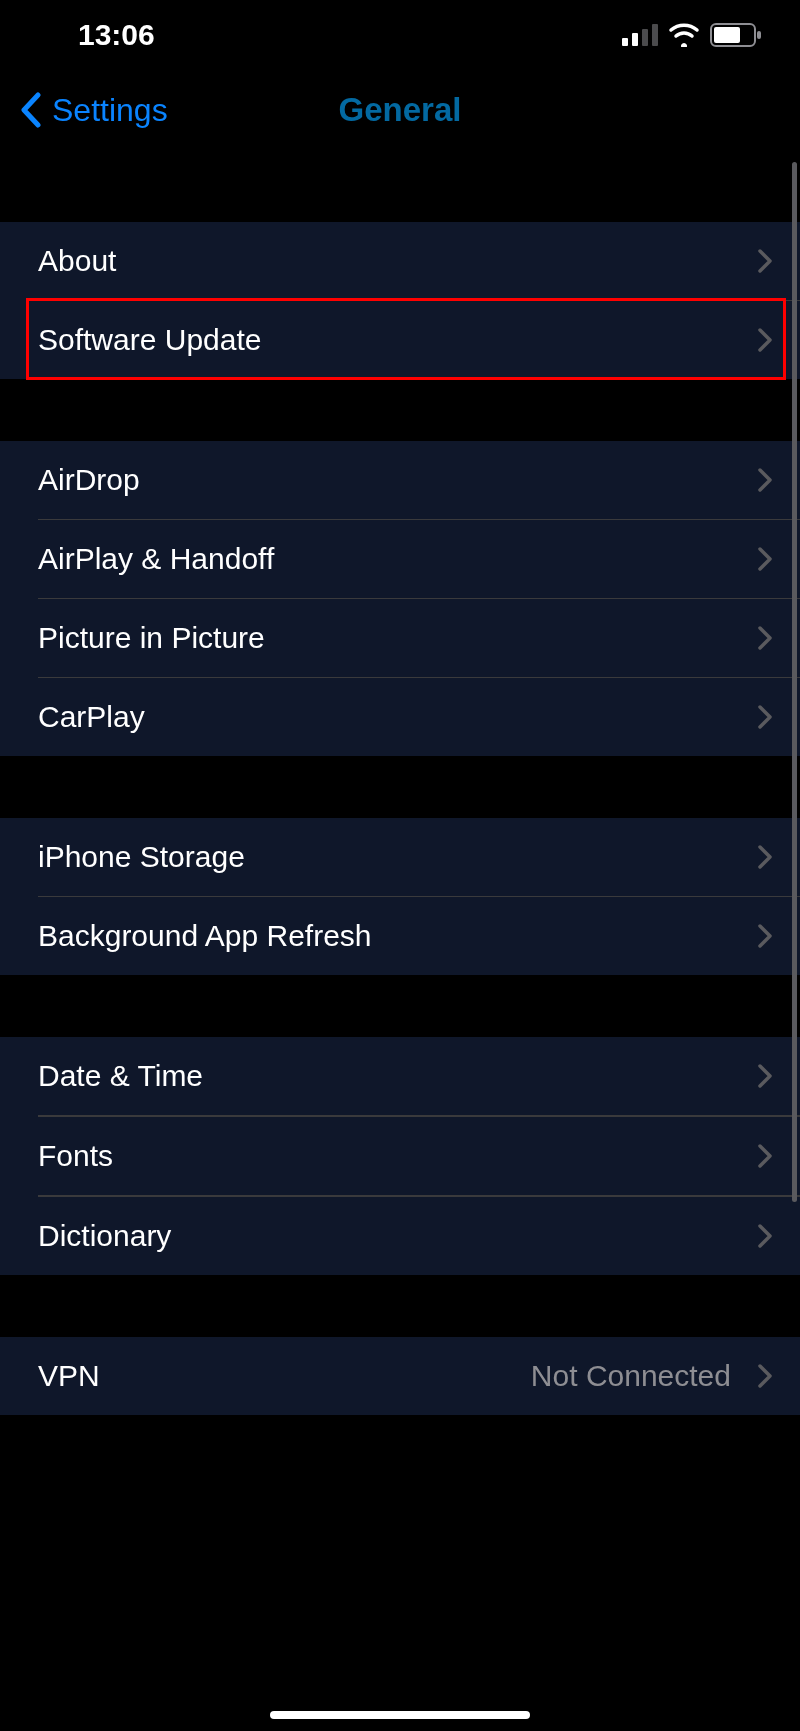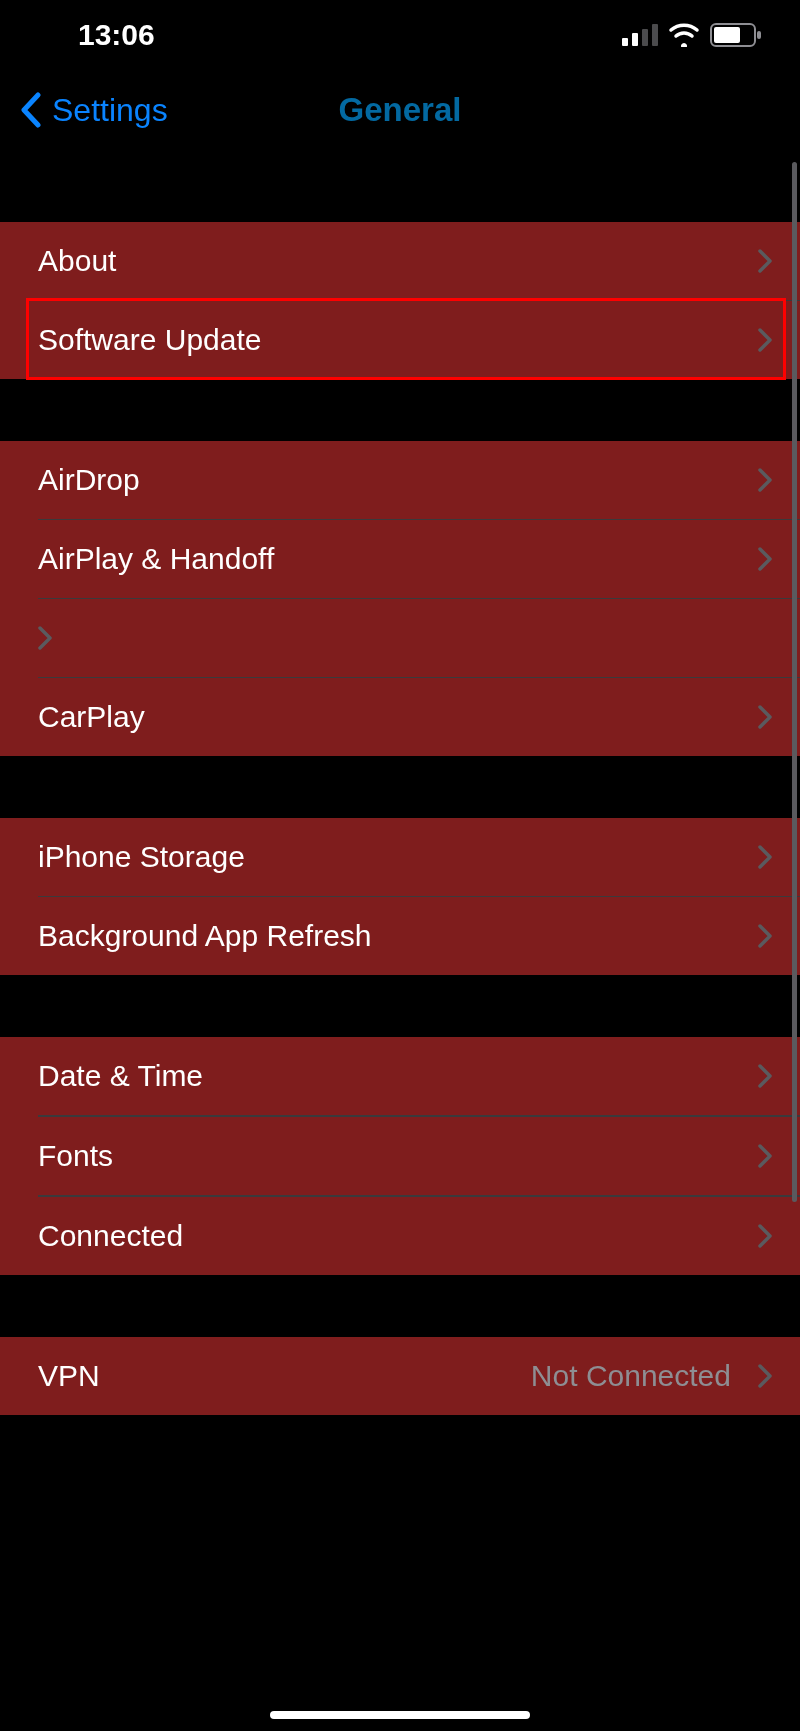--- a/index.html
+++ b/index.html
@@ -67,21 +67,21 @@
     }
     .group-spacer {
       height: 62px;
       background-color: #000000;
     }
     .group-spacer-first {
       height: 62px;
       background-color: #000000;
     }
     .group {
-      background-color: #7f1d1d;
+      background-color: #0f172a;
     }
     .row {
       display: flex;
       align-items: center;
       justify-content: space-between;
       height: 78px;
       padding: 0 28px 0 38px;
       cursor: pointer;
       position: relative;
     }
@@ -194,20 +194,21 @@
       </div>
       <div class="row-separator"></div>
       <div class="row">
         <span class="row-label">AirPlay &amp; Handoff</span>
         <svg class="row-chevron" viewBox="0 0 14 24">
           <path d="M2 2 L12 12 L2 22" stroke="#5a5a5e" stroke-width="3.5" fill="none" stroke-linecap="round" stroke-linejoin="round"></path>
         </svg>
       </div>
       <div class="row-separator"></div>
       <div class="row">
+        <span class="row-label">Picture in Picture</span>
         <svg class="row-chevron" viewBox="0 0 14 24">
           <path d="M2 2 L12 12 L2 22" stroke="#5a5a5e" stroke-width="3.5" fill="none" stroke-linecap="round" stroke-linejoin="round"></path>
         </svg>
       </div>
       <div class="row-separator"></div>
       <div class="row">
         <span class="row-label">CarPlay</span>
         <svg class="row-chevron" viewBox="0 0 14 24">
           <path d="M2 2 L12 12 L2 22" stroke="#5a5a5e" stroke-width="3.5" fill="none" stroke-linecap="round" stroke-linejoin="round"></path>
         </svg>
@@ -241,21 +242,21 @@
       <div class="row-separator"></div>
       <div class="row">
         <span class="row-label">Fonts</span>
         <svg class="row-chevron" viewBox="0 0 14 24">
           <path d="M2 2 L12 12 L2 22" stroke="#5a5a5e" stroke-width="3.5" fill="none" stroke-linecap="round" stroke-linejoin="round"></path>
         </svg>
       </div>
       <div class="row-separator"></div>
       <div class="row-separator"></div>
       <div class="row">
-        <span class="row-label">Connected</span>
+        <span class="row-label">Dictionary</span>
         <svg class="row-chevron" viewBox="0 0 14 24">
           <path d="M2 2 L12 12 L2 22" stroke="#5a5a5e" stroke-width="3.5" fill="none" stroke-linecap="round" stroke-linejoin="round"></path>
         </svg>
       </div>
     </div>
     <div class="group-spacer"></div>
     <div class="group">
       <div class="row">
         <span class="row-label">VPN</span>
         <span class="row-value">Not Connected</span>

